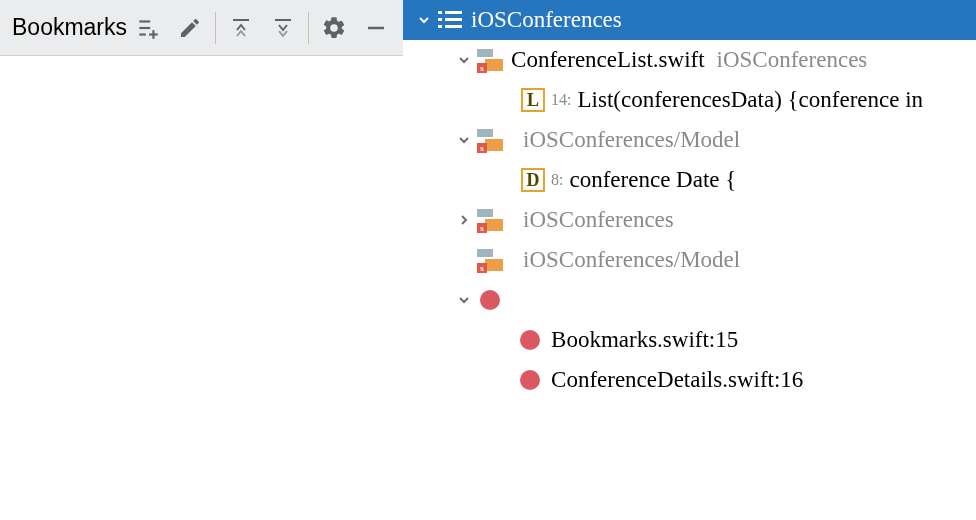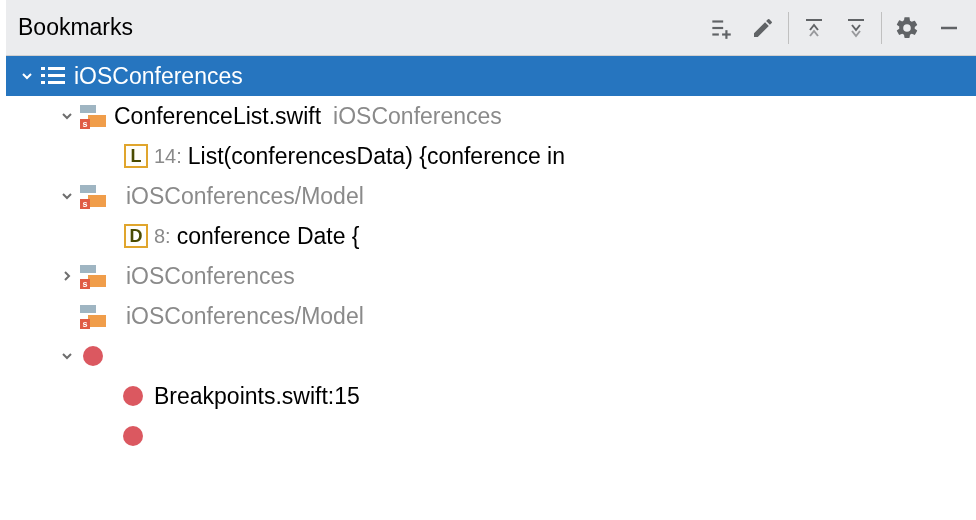--- a/index.html
+++ b/index.html
@@ -4,21 +4,21 @@
 <style>
   * { box-sizing: border-box; }
   html, body {
     margin: 0; padding: 0;
     width: 976px; height: 520px;
     font-family: -apple-system, "Helvetica Neue", Arial, sans-serif;
     font-size: 22px;
     background: #ffffff;
     color: #000000;
   }
-  .panel { width: 100%; height: 100%; display: flex; flex-direction: column; padding-left: 6px; }
+  .panel { width: 100%; height: 100%; display: flex; flex-direction: row; }
   .header {
     height: 56px;
     background: #ebecee;
     border-bottom: 1px solid #d0d0d0;
     display: flex;
     align-items: center;
     padding: 0 6px 0 12px;
   }
   .header-title { flex: 1; font-size: 23px; color: #000; }
   .toolbar { display: flex; align-items: center; gap: 0; }
@@ -26,21 +26,21 @@
     width: 42px; height: 42px;
     display: flex; align-items: center; justify-content: center;
     color: #606366;
     cursor: pointer;
   }
   .tb-sep {
     width: 1px; height: 32px;
     background: #c0c0c0;
     margin: 0 4px;
   }
-  .tree { flex: 1; overflow: auto; padding-top: 0; }
+  .tree { flex: 1; overflow: auto; padding-top: 0; font-family: Liberation Serif, serif; }
   .row {
     display: flex; align-items: center;
     height: 40px;
     padding-left: 10px;
     white-space: nowrap;
   }
   .row.selected {
     background: #2675bf;
     color: #ffffff;
   }
@@ -49,21 +49,21 @@
     display: flex; align-items: center; justify-content: center;
     flex-shrink: 0;
     margin-right: 2px;
   }
   .arrow svg { stroke: #6e6e6e; }
   .row.selected .arrow svg { stroke: #ffffff; }
   .icon { width: 26px; height: 26px; flex-shrink:0; display:flex; align-items:center; justify-content:center; margin-right: 8px; }
   .label { font-size: 23px; }
   .label-sel { color: #fff; }
   .path { color: #8a8a8a; margin-left: 12px; font-size: 23px; }
-  .line-num { color: #8a8a8a; margin: 0 6px 0 2px; font-size: 20px; }
+  .line-num { color: #8a8a8a; margin: 0 6px 0 2px; font-size: 16px; }
   .letter-badge {
     display:inline-flex; align-items:center; justify-content:center;
     width: 24px; height: 24px;
     border: 2px solid #e0a52c;
     background: #fffefb;
     color: #4a4a00;
     font-weight: 600;
     font-size: 18px;
     margin-right: 4px;
   }
@@ -236,22 +236,23 @@
       </span>
       <span class="icon">
           <span class="bp-dot"></span>
         </span>
     </div>
 
     <div class="row" style="padding-left:114px">
       <span class="icon">
           <span class="bp-dot"></span>
         </span>
-      <span class="label">Breakpoints.swift:15</span>
+      <span class="label">Bookmarks.swift:15</span>
     </div>
     <div class="row" style="padding-left:114px">
       <span class="icon">
           <span class="bp-dot"></span>
         </span>
+      <span class="label">ConferenceDetails.swift:16</span>
     </div>
 
   </div>
 </div>
 
 </body></html>

